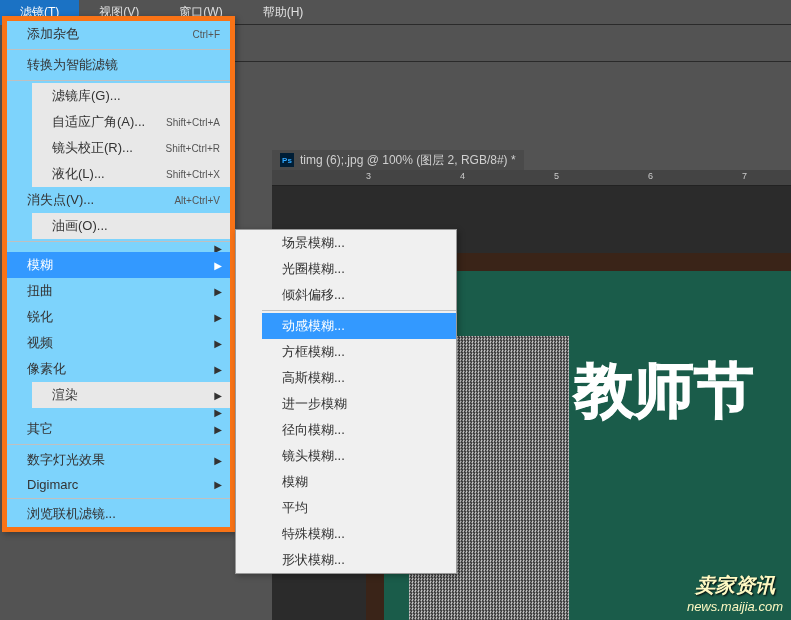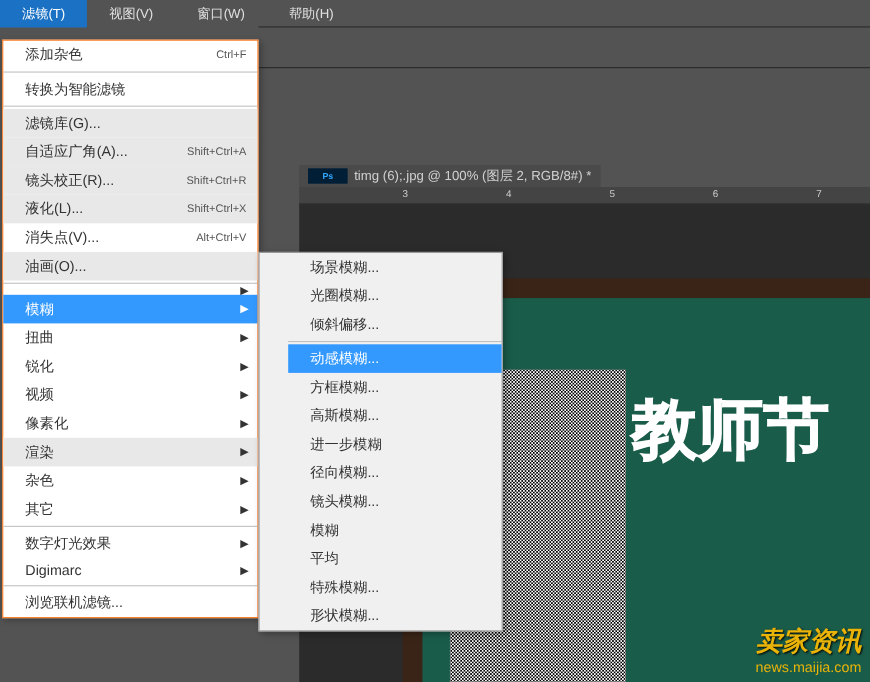--- a/index.html
+++ b/index.html
@@ -2,48 +2,48 @@
 <html><head>
 <meta charset="utf-8">
 <style>
 * { margin: 0; padding: 0; box-sizing: border-box; font-family: "Microsoft YaHei", sans-serif; }
 body { background: #535353; width: 791px; height: 620px; overflow: hidden; position: relative; }
 
 .menubar { background: #535353; height: 24px; display: flex; align-items: center; padding: 0; }
 .menubar-item { color: #e0e0e0; padding: 4px 20px; font-size: 12px; cursor: pointer; }
 .menubar-item.active { background: #1b72c4; color: #fff; }
 
-.dropdown-menu { position: absolute; top: 36px; left: 2px; width: 233px; background: #ffffff; border: 1px solid #f97316; box-shadow: 2px 2px 6px rgba(0,0,0,0.3); z-index: 100; }
+.dropdown-menu { position: absolute; top: 16px; left: 2px; width: 233px; background: #7dd3fc; border: 5px solid #f97316; box-shadow: 2px 2px 6px rgba(0,0,0,0.3); z-index: 100; }
 .menu-item { display: flex; align-items: center; padding: 4px 10px 4px 20px; font-size: 13px; color: #333; cursor: pointer; position: relative; }
 .menu-item.highlighted { background: #3399ff; color: #fff; }
-.menu-item.greyed { background: #e8e8e8; }
+.menu-item.greyed { background: #e8e8e8; margin-left: 25px; }
 .menu-item .label { flex: 1; }
 .menu-item .shortcut { color: #555; font-size: 10px; }
 .menu-separator { height: 1px; background: #c0c0c0; margin: 2px 0; }
 .submenu-arrow { position: absolute; right: 8px; font-size: 10px; }
 
 .submenu { position: absolute; top: 229px; left: 235px; width: 222px; background: #f0f0f0; border: 1px solid #999; box-shadow: 2px 2px 6px rgba(0,0,0,0.3); z-index: 101; padding-left: 26px; }
 
 .toolbar { position: absolute; top: 24px; left: 235px; right: 0; height: 38px; background: #535353; border-top: 1px solid #2a2a2a; border-bottom: 1px solid #2a2a2a; }
 
 .doc-tab { position: absolute; top: 150px; left: 272px; height: 20px; background: #4a4a4a; display: flex; align-items: center; padding: 0 8px; color: #d0d0d0; font-size: 12px; }
-.ps-icon { width: 36px; height: 14px; background: #001e36; color: #31a8ff; font-size: 8px; font-weight: bold; display: inline-flex; align-items: center; justify-content: center; margin-right: 6px; }
+.ps-icon { width: 14px; height: 14px; background: #001e36; color: #31a8ff; font-size: 8px; font-weight: bold; display: inline-flex; align-items: center; justify-content: center; margin-right: 6px; }
 
 .ruler-h { position: absolute; top: 170px; left: 272px; right: 0; height: 16px; background: #444; border-bottom: 1px solid #222; }
 .ruler-label { position: absolute; top: 1px; color: #ccc; font-size: 9px; }
 
 .canvas-area { position: absolute; top: 186px; left: 272px; right: 0; bottom: 0; background: #2b2b2b; overflow: hidden; }
 .board-frame { position: absolute; top: 67px; left: 94px; width: 700px; height: 480px; background: #3a2418; padding: 18px; }
 .board-surface { width: 100%; height: 100%; background: #1a5c4a; position: relative; overflow: hidden; }
 .noise-block { position: absolute; top: 65px; left: 25px; width: 160px; height: 300px; background: repeating-conic-gradient(#000 0% 25%, #fff 0% 50%) 50% / 3px 3px; }
 .chalk-text { position: absolute; top: 80px; left: 190px; color: #fff; font-size: 60px; font-weight: bold; -webkit-text-stroke: 1px #fff; font-family: "SimHei", sans-serif; }
 
 .watermark { position: absolute; bottom: 6px; right: 8px; text-align: right; }
-.wm-top { color: #eab308; font-size: 24px; font-weight: bold; font-style: italic; text-shadow: 1px 1px 2px #000; }
-.wm-bottom { color: #eab308; font-size: 13px; }
+.wm-top { color: #fef9c3; font-size: 20px; font-weight: bold; font-style: italic; text-shadow: 1px 1px 2px #000; text-align: center; }
+.wm-bottom { color: #fef9c3; font-size: 13px; font-style: italic; }
 </style>
 </head>
 <body>
 
 <div class="menubar">
   <div class="menubar-item active">滤镜(T)</div>
   <div class="menubar-item">视图(V)</div>
   <div class="menubar-item">窗口(W)</div>
   <div class="menubar-item">帮助(H)</div>
 </div>
@@ -104,21 +104,20 @@
   </div>
   <div class="menu-item">
     <span class="label">像素化</span>
     <span class="submenu-arrow">▶</span>
   </div>
   <div class="menu-item greyed">
     <span class="label">渲染</span>
     <span class="submenu-arrow">▶</span>
   </div>
   <div class="menu-item">
-    <span class="label">杂色</span>
     <span class="submenu-arrow">▶</span>
   </div>
   <div class="menu-item">
     <span class="label">其它</span>
     <span class="submenu-arrow">▶</span>
   </div>
   <div class="menu-separator"></div>
   <div class="menu-item">
     <span class="label">数字灯光效果</span>
     <span class="submenu-arrow">▶</span>

